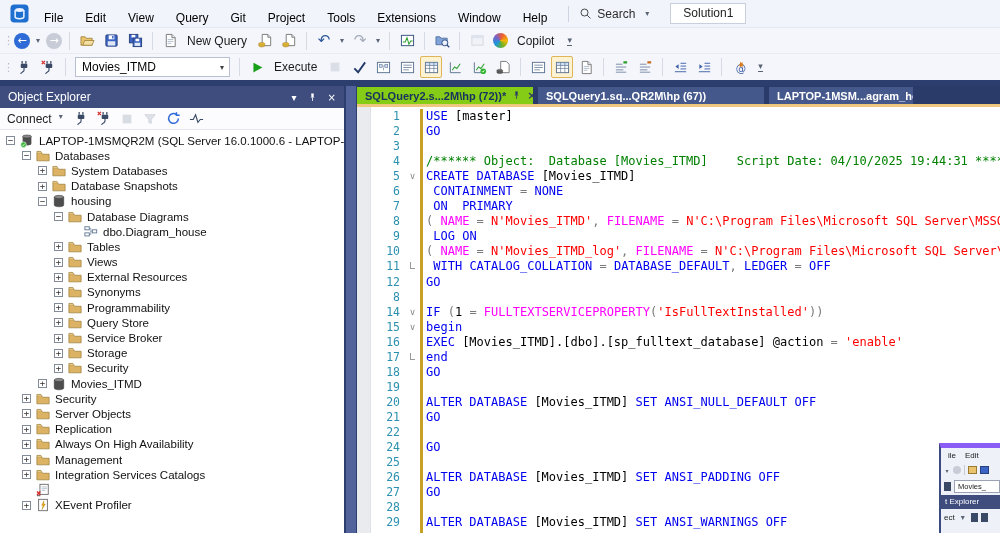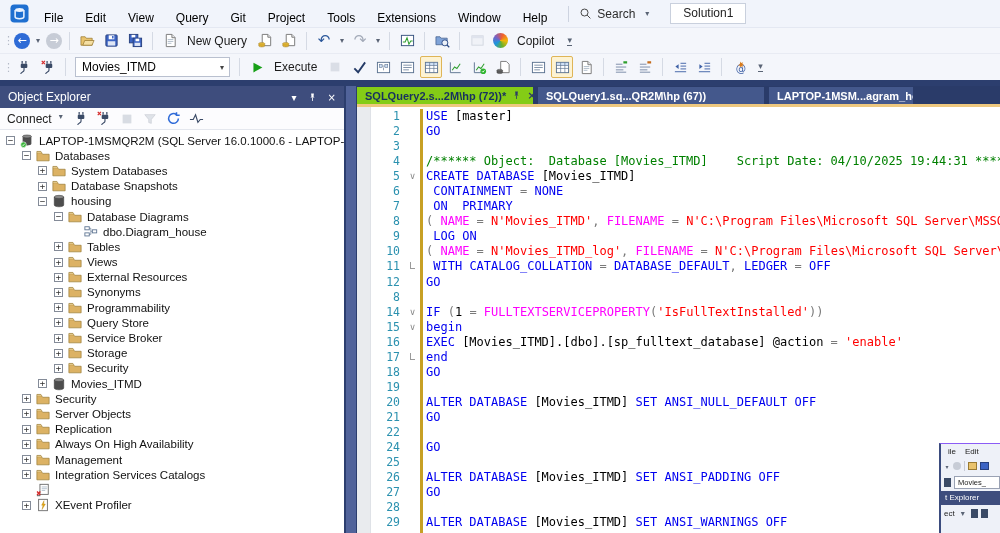--- a/index.html
+++ b/index.html
@@ -69,21 +69,21 @@
   .indicator{position:absolute;left:0;top:0;bottom:0;width:14px;background:#e9ebee;border-right:1px solid #dfe2e7;}
   .goldbar{position:absolute;left:63px;width:3px;top:2px;bottom:0;background:#c7a024;}
   .cl{display:flex;height:15.05px;line-height:15.05px;}
   .ln{margin-left:14px;width:34px;text-align:right;color:#2b91af;font-size:11.5px;padding-right:5px;flex:0 0 auto;}
   .fold{width:15px;text-align:center;color:#8a8a8a;font-size:9px;flex:0 0 auto;font-family:"DejaVu Sans",sans-serif;}
   .endmark{display:inline-block;width:5px;height:7px;border-left:1px solid #9a9a9a;border-bottom:1px solid #9a9a9a;margin-top:3px;}
   .txt{padding-left:6px;white-space:pre;overflow:hidden;}
   .k{color:#0000f0;} .d{color:#000;} .c{color:#008000;} .s{color:#ff0000;} .f{color:#ff00ff;} .o{color:#7a7a7a;}
 
   
-  .mini{position:absolute;right:0;bottom:0;width:61px;height:90px;background:#eef1f8;border-left:2px solid #3b4c7e;border-top:1px solid #8b5cf6;z-index:9;overflow:hidden;}
+  .mini{position:absolute;right:0;bottom:0;width:61px;height:90px;background:#eef1f8;border-left:2px solid #3b4c7e;border-top:5px solid #8b5cf6;z-index:9;overflow:hidden;}
   .mini-menu{height:14px;font-size:8px;display:flex;gap:9px;padding:3px 0 0 7px;color:#222;}
   .mini-icons{height:16px;display:flex;align-items:center;gap:3px;padding-left:3px;}
   .mini-icons .caret{width:6px;font-size:6px;}
   .mcir{width:8px;height:8px;border-radius:50%;background:#c7ccd6;}
   .msep{width:1px;height:10px;background:#c7cbd6;}
   .msq{width:9px;height:8px;display:inline-block;}
   .msq.tan{background:#e9c36d;border:1px solid #9a7b33;}
   .msq.blue{background:#3c64c4;border:1px solid #27407e;}
   .mini-combo{height:17px;display:flex;align-items:center;gap:3px;padding-left:3px;}
   .mplug{width:7px;height:9px;background:#3a4a66;}

